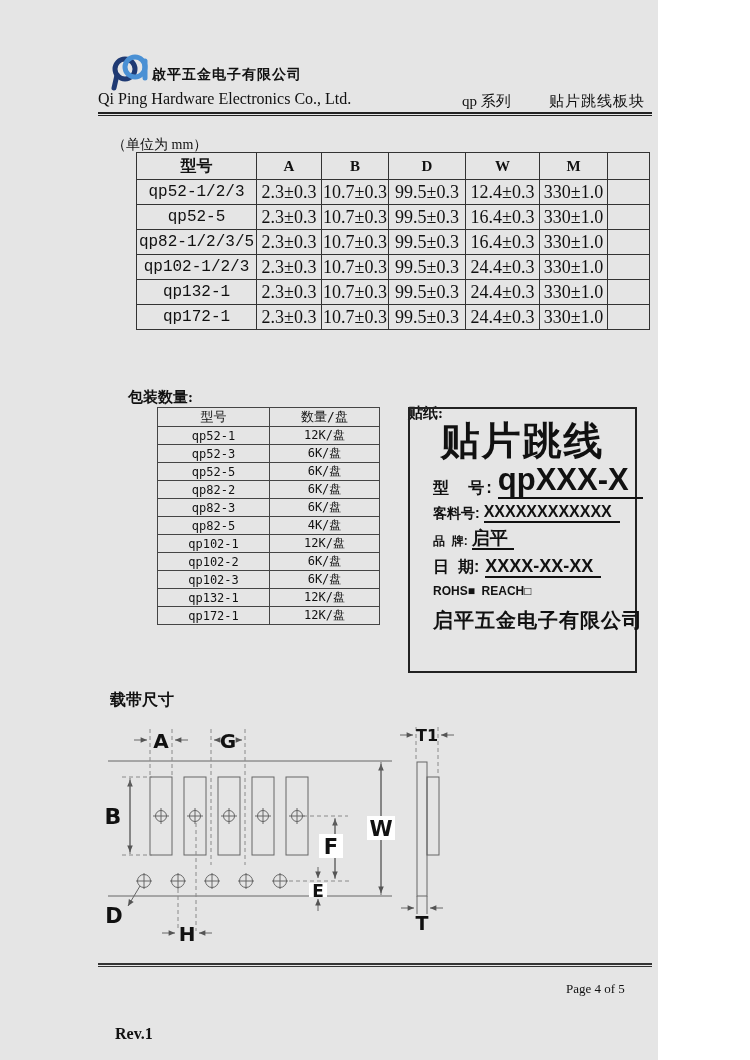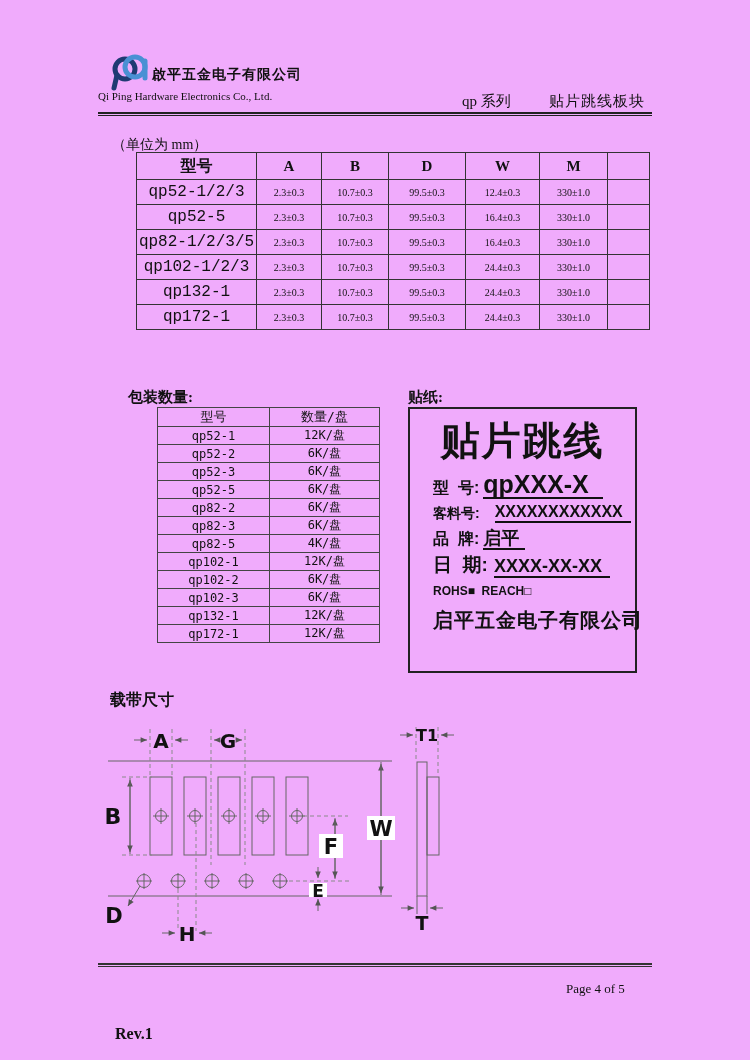--- a/index.html
+++ b/index.html
@@ -1,60 +1,60 @@
 <!DOCTYPE html>
 <html><head>
 <meta charset="utf-8">
 <style>
   * { margin:0; padding:0; box-sizing:border-box; }
   html,body { background:#ffffff; }
   .page {
-    position:relative; width:750px; height:1060px; background:#f0abfc;
+    position:relative; width:658px; height:1060px; background:#e5e5e5;
     font-family:"Liberation Serif", serif; color:#111; overflow:hidden;
   }
   .abs { position:absolute; }
 
   
   .company-cn { left:152px; top:66px; font-size:14px; font-weight:bold; font-family:"Liberation Sans",sans-serif; letter-spacing:1px; }
-  .company-en { left:98px; top:90px; font-size:11px; }
+  .company-en { left:98px; top:90px; font-size:16px; }
   .series     { left:462px; top:92px; font-size:15px; }
   .module     { left:549px; top:92px; font-size:15px; letter-spacing:1px; }
   .rule-double { left:98px; top:112px; width:554px; height:4px; border-top:2px solid #222; border-bottom:1px solid #222; }
 
   .units-note { left:112px; top:136px; font-size:14px; }
 
   
   table { border-collapse:collapse;margin-left:29px; }
   .spec { left:107px; top:152px; width:513px; table-layout:fixed; }
   .spec th, .spec td { border:1px solid #333; text-align:center; vertical-align:middle; overflow:hidden; }
   .spec th { height:27px; font-size:15px; font-weight:bold; }
   .spec th.c0 { font-size:16px; }
-  .spec td { height:25px; font-size:10px; }
+  .spec td { height:25px; font-size:18px; }
   .spec td.model { font-size:16px;font-family:Liberation Mono, monospace; }
 
   
   .pack-title { left:128px; top:388px; font-size:15px; font-weight:bold; }
   .pack { left:128px; top:407px; width:222px; table-layout:fixed; font-family:"DejaVu Sans Mono", monospace; }
   .pack th, .pack td { border:1px solid #444; text-align:center; vertical-align:middle; height:18px; font-size:12px; }
   .pack th { font-weight:normal; font-size:13px; }
 
   
-  .sticker-title { left:408px; top:388px; font-size:15px; font-weight:bold; }
+  .sticker-title { left:408px; top:404px; font-size:15px; font-weight:bold; }
   .sticker { left:408px; top:407px; width:229px; height:266px; border:2px solid #222;
              font-family:"Liberation Sans", sans-serif; padding:0 23px; }
   .big-title { margin-top:8px; text-align:center; font-size:39px; line-height:47px; font-weight:bold;
                font-family:"Liberation Serif", serif; letter-spacing:2px; white-space:nowrap; }
   .field { display:flex; align-items:flex-end; white-space:pre; }
   .flabel { font-weight:bold; }
   .fvalue { font-weight:bold; border-bottom:2px solid #111; line-height:1.05; }
-  .f0 { margin-top:7px; height:28px; } .f0 .flabel { font-size:16px; } .f0 .fvalue { font-size:25px; padding-right:14px; margin-left:4px; }
-  .f1 { height:24px; } .f1 .flabel { font-size:14px; } .f1 .fvalue { font-size:16px; padding-right:8px; margin-left:15px; }
+  .f0 { margin-top:7px; height:28px; } .f0 .flabel { font-size:16px;font-family:Liberation Mono, monospace; } .f0 .fvalue { font-size:31px; padding-right:14px; margin-left:4px; }
+  .f1 { height:24px; } .f1 .flabel { font-size:14px; } .f1 .fvalue { font-size:16px; padding-right:8px; margin-left:4px; }
   .f2 { height:30px; } .f2 .flabel { font-size:16px; } .f2 .fvalue { font-size:27px; padding-right:3px; margin-left:4px; }
-  .f3 { margin-top:2px; height:25px; } .f3 .flabel { font-size:16px; } .f3 .fvalue { font-size:18px; padding-right:6px; margin-left:4px; }
-  .f4 { margin-top:3px; height:25px; } .f4 .flabel { font-size:19px; } .f4 .fvalue { font-size:18px; padding-right:8px; margin-left:6px; }
+  .f3 { margin-top:2px; height:25px; } .f3 .flabel { font-size:12px; } .f3 .fvalue { font-size:18px; padding-right:6px; margin-left:4px; }
+  .f4 { margin-top:3px; height:25px; } .f4 .flabel { font-size:16px; } .f4 .fvalue { font-size:18px; padding-right:8px; margin-left:6px; }
   .rohs-row { margin-top:6px; font-size:12px; font-weight:bold; white-space:pre; }
   .sticker-company { margin-top:9px; font-size:20px; font-weight:bold; letter-spacing:1px; white-space:nowrap; }
 
   
   .tape-title { left:110px; top:690px; font-size:16px; font-weight:bold; }
   .drawing { left:100px; top:715px; }
   .ln { stroke:#666; stroke-width:1; fill:none; }
   .dash { stroke:#8a8a8a; stroke-width:1; fill:none; stroke-dasharray:4 3; }
   .dimtxt { font-family:"DejaVu Sans", sans-serif; font-weight:bold; fill:#111; }
 
@@ -170,24 +170,20 @@
         <col style="width:110px">
       </colgroup>
     <tbody>
         <tr>
       <th>型号</th>
       <th>数量/盘</th>
     </tr>
     <tr>
           <td>qp52-1</td>
           <td>12K/盘</td>
-        </tr>
-    <tr>
-          <td>qp52-2</td>
-          <td>6K/盘</td>
         </tr>
     <tr>
           <td>qp52-3</td>
           <td>6K/盘</td>
         </tr>
     <tr>
           <td>qp52-5</td>
           <td>6K/盘</td>
         </tr>
     <tr>

